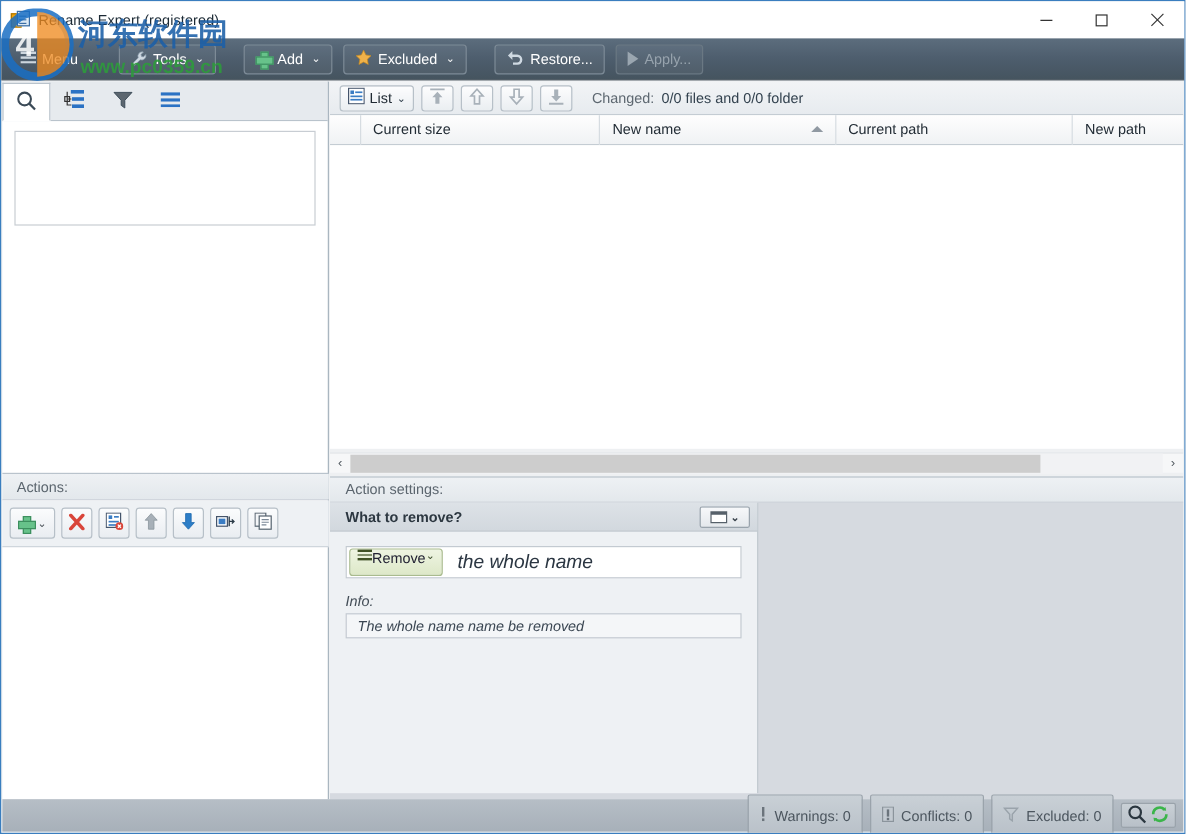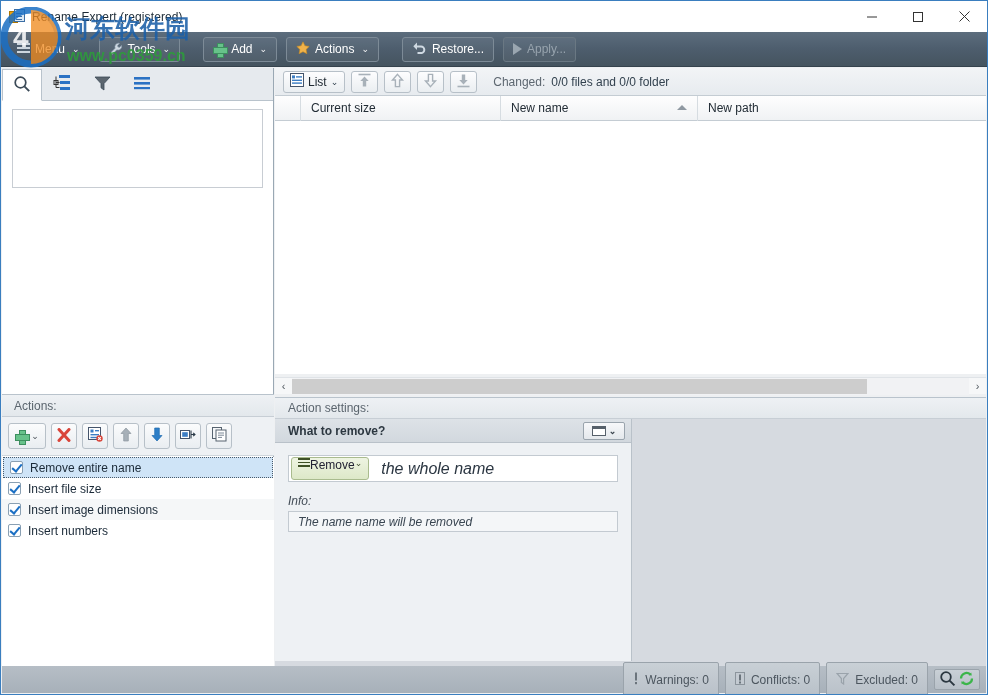--- a/index.html
+++ b/index.html
@@ -336,21 +336,21 @@
       <span>Add</span>
       <span class="caret">⌄</span>
     </div>
 
     <div class="tbtn">
       <span class="ic">
         <svg width="14" height="14" viewBox="0 0 14 14">
             <path d="M7 .8l1.9 4 4.3.6-3.1 3 .8 4.3L7 10.7 3.1 12.7l.8-4.3-3.1-3 4.3-.6z" fill="#f0b24a" stroke="#c98b20" stroke-width=".6"></path>
           </svg>
       </span>
-      <span>Actions</span>
+      <span>Excluded</span>
       <span class="caret">⌄</span>
     </div>
 
     <span class="sep-gap"></span>
 
     <div class="tbtn">
       <span class="ic">
         <svg width="15" height="13" viewBox="0 0 15 13">
           <path d="M3.5 5.5h5.5a3.3 3.3 0 1 1 0 6.6H5.5" fill="none" stroke="#cfd9e2" stroke-width="2"></path>
           <path d="M5 1.6L1.3 5.3 5 9z" fill="#cfd9e2"></path>
@@ -476,38 +476,20 @@
       <span>
         <svg width="15" height="15" viewBox="0 0 15 15">
           <rect x="0.5" y="0.5" width="9" height="11" fill="#f4f6f8" stroke="#56636f"></rect>
           <rect x="4" y="3" width="10" height="11" fill="#ffffff" stroke="#56636f"></rect>
           <path d="M6 6h6M6 8.2h6M6 10.4h4" stroke="#7b8896" stroke-width="1"></path>
         </svg>
       </span>
     </div>
   </div>
 
-  <div class="actions-list">
-    <div class="act-row selected">
-      <span class="chk"></span>
-      <span>Remove entire name</span>
-    </div>
-    <div class="act-row">
-      <span class="chk"></span>
-      <span>Insert file size</span>
-    </div>
-    <div class="act-row alt">
-      <span class="chk"></span>
-      <span>Insert image dimensions</span>
-    </div>
-    <div class="act-row">
-      <span class="chk"></span>
-      <span>Insert numbers</span>
-    </div>
-  </div>
 
   <div class="list-toolbar">
     <div class="lbtn">
       <span>
         <svg width="14" height="14" viewBox="0 0 14 14">
           <rect x="0.5" y="0.5" width="13" height="13" fill="#ffffff" stroke="#44546b"></rect>
           <rect x="2" y="2.4" width="3" height="3" fill="#3b7dc4"></rect>
           <rect x="6" y="3.2" width="6" height="1.4" fill="#3b7dc4"></rect>
           <rect x="2" y="6.6" width="10" height="1.4" fill="#3b7dc4"></rect>
           <rect x="2" y="9.4" width="10" height="1.4" fill="#3b7dc4"></rect>
@@ -553,20 +535,23 @@
   </div>
 
   <div class="col-header">
     <div class="col" style="width:26px; padding-left:0"></div>
     <div class="col" style="width:200px">
       <span>Current size</span>
     </div>
     <div class="col" style="width:197px">
       <span>New name</span>
       <span class="sortarrow"></span>
+    </div>
+    <div class="col" style="width:198px">
+      <span>Current path</span>
     </div>
     <div class="col" style="width:92px; border-right:none">
       <span>New path</span>
     </div>
   </div>
 
   <div class="list-body"></div>
 
   <div class="hscroll">
     <div class="hs-arrow">‹</div>
@@ -598,21 +583,21 @@
               <i></i>
             </span>
           <span>Remove</span>
           <span class="caret">⌄</span>
         </span>
         <span class="remove-target">the whole name</span>
       </div>
 
       <div class="info-label">Info:</div>
       <div class="info-box">
-        <span>The name name will be removed</span>
+        <span>The whole name name be removed</span>
       </div>
     </div>
   </div>
 
   <div class="statusbar">
     <div class="sb-item">
       <span>
         <svg width="6" height="13" viewBox="0 0 6 13">
             <rect x="2" y="0.5" width="2" height="8" fill="#6b747c"></rect>
             <rect x="2" y="10" width="2" height="2.2" fill="#6b747c"></rect>

